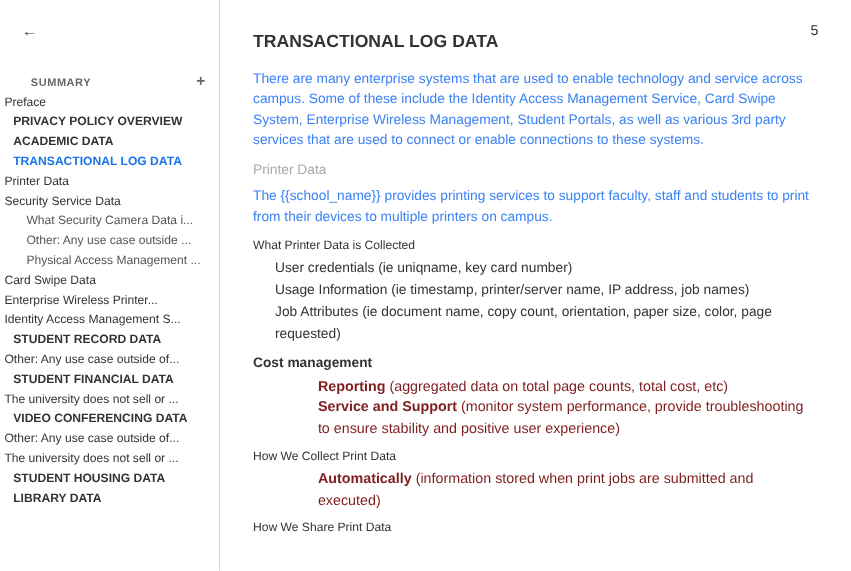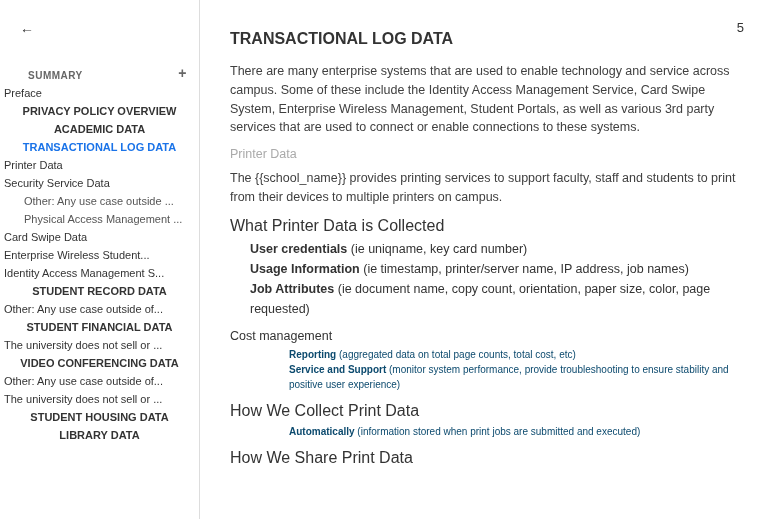--- a/index.html
+++ b/index.html
@@ -43,21 +43,21 @@
       color: #333;
       cursor: pointer;
       white-space: nowrap;
       overflow: hidden;
       text-overflow: ellipsis;
     }
     .sidebar-item.active {
       color: #1a73e8;
       font-weight: bold;
     }
-    .sidebar-item.level1 { padding-left: 12px; font-weight: bold; font-size: 11px; text-align: center; }
+    .sidebar-item.level1 { padding-left: 12px; font-weight: bold; font-size: 11px; }
     .sidebar-item.level2 { padding-left: 4px; font-size: 11px; }
     .sidebar-item.level3 { padding-left: 24px; font-size: 11px; color: #555; }
 
     
     #main {
       flex: 1;
       overflow-y: auto;
       padding: 20px 30px;
       background: #fff;
       position: relative;
@@ -71,59 +71,59 @@
     }
     .section-title {
       font-size: 16px;
       font-weight: bold;
       color: #333;
       margin-bottom: 14px;
       margin-top: 10px;
     }
     .body-text {
       font-size: 12.5px;
-      color: #404040;
+      color: #3b82f6;
       line-height: 1.5;
       margin-bottom: 10px;
     }
     .subsection-title {
       font-size: 12.5px;
       color: #aaa;
       margin-bottom: 8px;
       margin-top: 10px;
     }
     .placeholder-text {
       font-size: 12.5px;
       color: #333;
       margin-bottom: 8px;
     }
     .list-header {
-      font-size: 16px;
+      font-size: 11px;
       font-weight: normal;
       color: #333;
       margin-bottom: 4px;
       margin-top: 8px;
     }
     .data-item {
       font-size: 12.5px;
       color: #333;
       margin-left: 20px;
       line-height: 1.6;
     }
-    .data-item b { font-weight: bold; }
+    .data-item b { font-weight: normal; }
     .section-sub {
       font-size: 12.5px;
-      font-weight: normal;
+      font-weight: bold;
       color: #333;
       margin-top: 10px;
       margin-bottom: 4px;
     }
     .section-sub-text {
-      font-size: 10px;
-      color: #0c4a6e;
+      font-size: 13px;
+      color: #7f1d1d;
       margin-left: 20px;
       line-height: 1.5;
       padding-left: 39px;
     }
     .section-sub-text b { font-weight: bold; }
     .back-icon {
       font-size: 14px;
       cursor: pointer;
       padding: 6px 12px;
       display: inline-block;
@@ -140,24 +140,25 @@
     <span>SUMMARY</span>
     <span class="plus-icon">+</span>
   </div>
 
   <div class="sidebar-item level2">Preface</div>
   <div class="sidebar-item level1">PRIVACY POLICY OVERVIEW</div>
   <div class="sidebar-item level1">ACADEMIC DATA</div>
   <div class="sidebar-item level1 active">TRANSACTIONAL LOG DATA</div>
   <div class="sidebar-item level2">Printer Data</div>
   <div class="sidebar-item level2">Security Service Data</div>
+  <div class="sidebar-item level3">What Security Camera Data i...</div>
   <div class="sidebar-item level3">Other: Any use case outside ...</div>
   <div class="sidebar-item level3">Physical Access Management ...</div>
   <div class="sidebar-item level2">Card Swipe Data</div>
-  <div class="sidebar-item level2">Enterprise Wireless Student...</div>
+  <div class="sidebar-item level2">Enterprise Wireless Printer...</div>
   <div class="sidebar-item level2">Identity Access Management S...</div>
   <div class="sidebar-item level1">STUDENT RECORD DATA</div>
   <div class="sidebar-item level2">Other: Any use case outside of...</div>
   <div class="sidebar-item level1">STUDENT FINANCIAL DATA</div>
   <div class="sidebar-item level2">The university does not sell or ...</div>
   <div class="sidebar-item level1">VIDEO CONFERENCING DATA</div>
   <div class="sidebar-item level2">Other: Any use case outside of...</div>
   <div class="sidebar-item level2">The university does not sell or ...</div>
   <div class="sidebar-item level1">STUDENT HOUSING DATA</div>
   <div class="sidebar-item level1">LIBRARY DATA</div>

